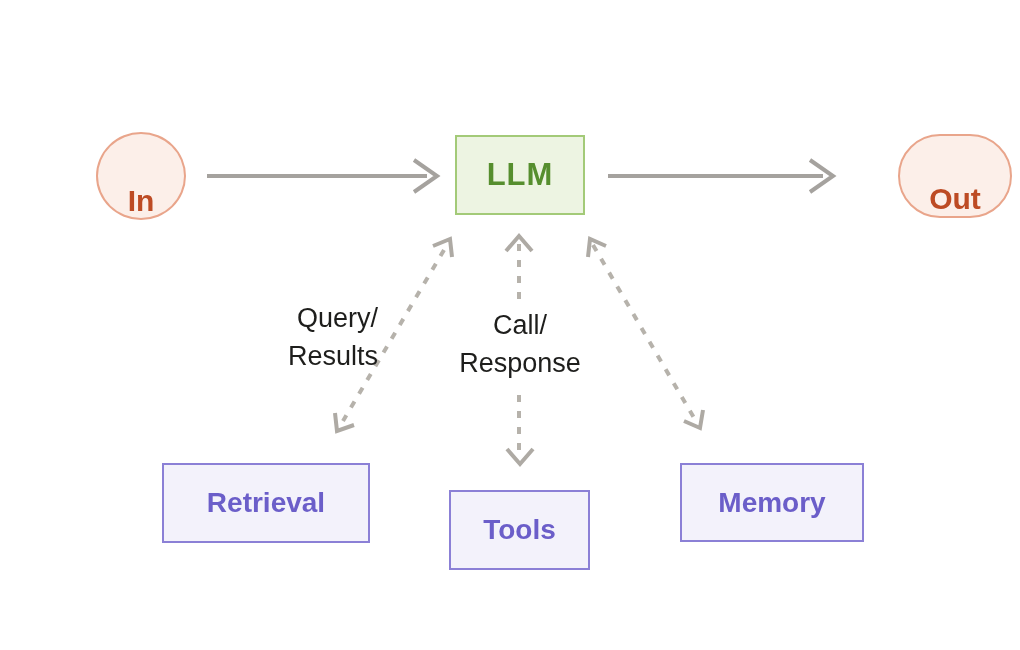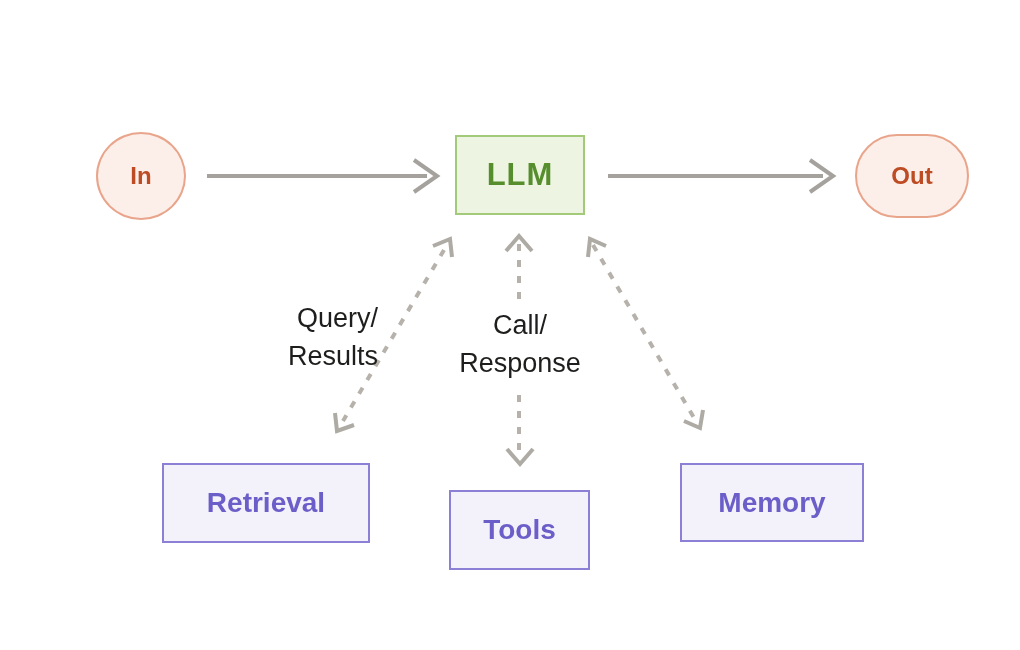--- a/index.html
+++ b/index.html
@@ -44,24 +44,25 @@
     display: flex;
     align-items: center;
     justify-content: center;
     box-sizing: border-box;
     font-weight: bold;
   }
   .node-io {
     background: var(--io_fill, #fcefe9);
     border: 2px solid var(--io_border, #e9a58b);
     color: var(--io_text, #bd4b24);
-    font-size: 24px;
+    font-size: 30px;
+    align-items: flex-end;
   }
   .node-in  { left: 96px;  top: 132px; width: 90px;  height: 88px; border-radius: 50%; }
-  .node-out { left: 855px; top: 134px; width: 114px; height: 84px; border-radius: 42px; }
+  .node-out { left: 898px; top: 134px; width: 114px; height: 84px; border-radius: 42px; }
   .node-llm {
     left: 455px; top: 135px; width: 130px; height: 80px;
     background: var(--llm_fill, #edf4e2);
     border: 2px solid var(--llm_border, #a3ca78);
     color: var(--llm_text, #568e2e);
     font-size: 31px;
     letter-spacing: 1px;
   }
   .node-module {
     background: var(--module_fill, #f3f2fb);

